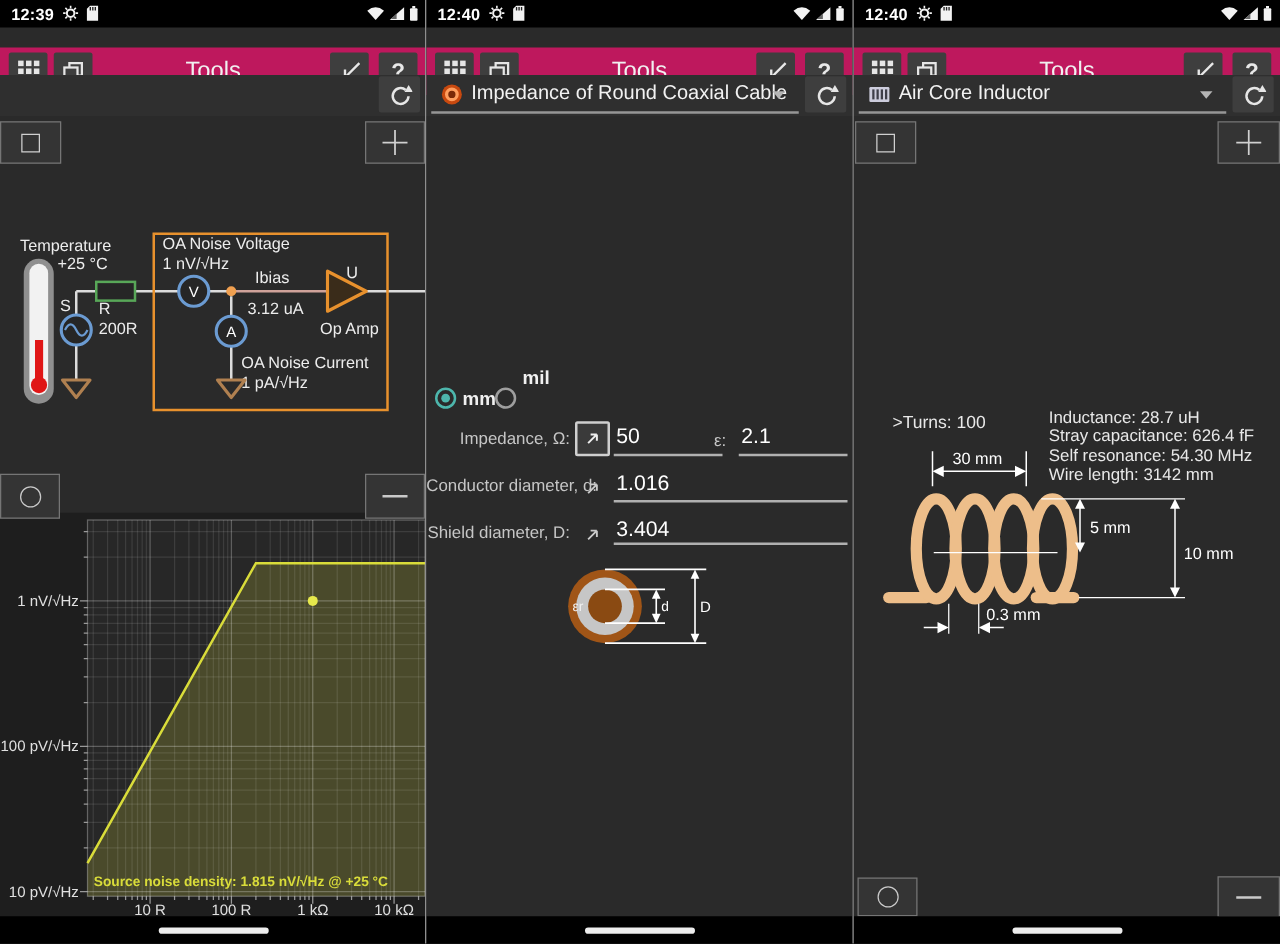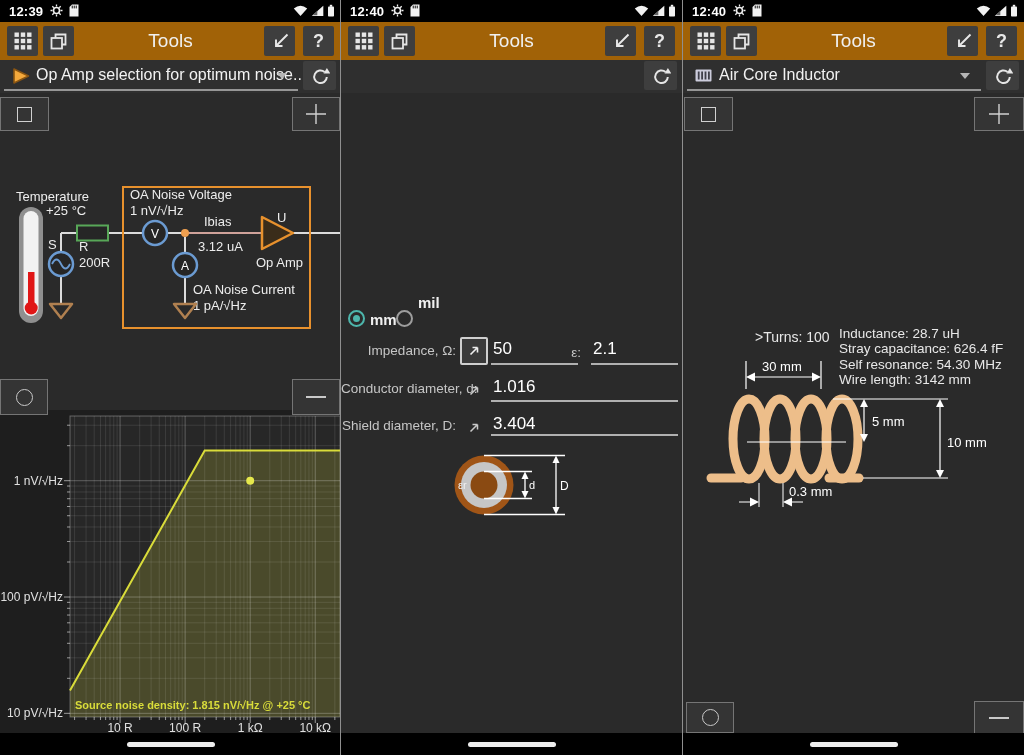--- a/index.html
+++ b/index.html
@@ -9,21 +9,21 @@
   #p1{left:0} #p2{left:341px} #p3{left:683px}
   .divider { position:absolute; top:0; width:1px; height:755px; background:#8f8f8f; z-index:60; }
 
   
   .statusbar { position:absolute; top:0; left:0; right:0; height:22px; background:#000; color:#fff; z-index:20;padding-left:36px; }
   .time { position:absolute; left:9px; top:4px; font-size:13px; font-weight:700; letter-spacing:.2px; }
   .st-left { position:absolute; left:50px; top:4px; display:flex; gap:6px; align-items:center; }
   .st-right { position:absolute; right:6px; top:4px; display:flex; gap:3px; align-items:center; }
 
   
-  .toolbar { position:absolute; top:22px; left:0; right:0; height:38px; background:#a16207; }
+  .toolbar { position:absolute; top:38px; left:0; right:0; height:38px; background:#be185d; }
   .tb-btn { position:absolute; top:4px; width:31px; height:30px; background:#3e3e3e; border-radius:2px;
     display:flex; align-items:center; justify-content:center; }
   .tb-title { position:absolute; top:8px; left:0; right:0; text-align:center; font-size:19px; color:#f0f0f0; }
   .help-q { font-size:18px; font-weight:700; color:#e8e8e8; }
 
   
   .tool-row { position:absolute; top:60px; left:0; right:0; height:33px; background:#2f2f2f; }
   .ts { position:absolute; left:0; top:0; width:298px; height:31px; }
   .ts-icon { position:absolute; left:12px; top:7px; width:18px; height:18px; }
   .ts-label { position:absolute; left:36px; top:6px; font-size:16px; color:#f2f2f2; white-space:nowrap; }
@@ -52,21 +52,21 @@
     border-radius:50%; background:#4db6ac; }
   .radio-lab { position:absolute; font-size:15px; font-weight:700; color:#f0f0f0; }
   .fld-label { position:absolute; left:0; width:115px; text-align:right; font-size:13.5px; color:#c6c6c6; white-space:nowrap; }
   .fld-value { position:absolute; font-size:17px; color:#fff; }
   .fld-line { position:absolute; height:2px; background:#b0b0b0; }
   .calc-btn { position:absolute; left:119px; width:28px; height:28px; border:2px solid #cfcfcf;
     border-radius:2px; background:#3a3a3a; display:flex; align-items:center; justify-content:center; }
   .mini-arrow { position:absolute; width:12px; height:12px; }
 
   
-  .turns { position:absolute; left:31px; top:329px; font-size:14px; color:#e8e8e8;margin-left:41px; }
+  .turns { position:absolute; left:31px; top:329px; font-size:14px; color:#e8e8e8; }
   .results { position:absolute; left:156px; top:326px; font-size:13.5px; color:#e8e8e8; line-height:15.4px; white-space:nowrap; }
 
   svg text { font-family:"Liberation Sans", sans-serif; }
 </style>
 </head>
 <body>
 
 <div class="panel" id="p1">
   <div class="statusbar">
     <span class="time">12:39</span>
@@ -126,30 +126,20 @@
       <svg width="22" height="22">
           <path d="M7 16 L18.5 4.5 M7 9.5 V16 H13.5" fill="none" stroke="#e8e8e8" stroke-width="1.9"></path>
         </svg>
     </div>
     <div class="tb-btn" style="left:303px">
       <span class="help-q">?</span>
     </div>
   </div>
 
   <div class="tool-row">
-    <div class="ts">
-      <span class="ts-icon">
-        <svg width="18" height="18">
-            <polygon points="2,2 16.5,9 2,16" fill="#f4a93c" stroke="#8a5512" stroke-width="1.6" stroke-linejoin="round"></polygon>
-          </svg>
-      </span>
-      <span class="ts-label">Op Amp selection for optimum noise..</span>
-      <span class="ts-caret"></span>
-      <div class="ts-line"></div>
-    </div>
     <div class="reset-btn">
       <svg width="20" height="20">
           <path d="M14.6 6 A6.3 6.3 0 1 0 16.8 11" fill="none" stroke="#e6e6e6" stroke-width="2"></path>
           <polygon points="13.6,7.6 20.3,7.6 16.9,2" fill="#e6e6e6"></polygon>
         </svg>
     </div>
   </div>
 
   <div class="canvas-btn" style="left:0;top:97px;width:49px;height:34px">
       <div class="ic-square"></div>
@@ -406,20 +396,31 @@
       <svg width="22" height="22">
           <path d="M7 16 L18.5 4.5 M7 9.5 V16 H13.5" fill="none" stroke="#e8e8e8" stroke-width="1.9"></path>
         </svg>
     </div>
     <div class="tb-btn" style="left:303px">
       <span class="help-q">?</span>
     </div>
   </div>
 
   <div class="tool-row">
+    <div class="ts">
+      <span class="ts-icon">
+        <svg width="17" height="17">
+            <circle cx="8.5" cy="8.5" r="8" fill="#c8490f"></circle>
+            <circle cx="8.5" cy="8.5" r="4.2" fill="#7a2a08" stroke="#ff9e5e" stroke-width="2.6"></circle>
+          </svg>
+      </span>
+      <span class="ts-label">Impedance of Round Coaxial Cable</span>
+      <span class="ts-caret"></span>
+      <div class="ts-line"></div>
+    </div>
     <div class="reset-btn">
       <svg width="20" height="20">
           <path d="M14.6 6 A6.3 6.3 0 1 0 16.8 11" fill="none" stroke="#e6e6e6" stroke-width="2"></path>
           <polygon points="13.6,7.6 20.3,7.6 16.9,2" fill="#e6e6e6"></polygon>
         </svg>
     </div>
   </div>
 
   <div class="radio sel" style="left:7px;top:310px"></div>
   <div class="radio-lab" style="left:29px;top:311px">mm</div>

